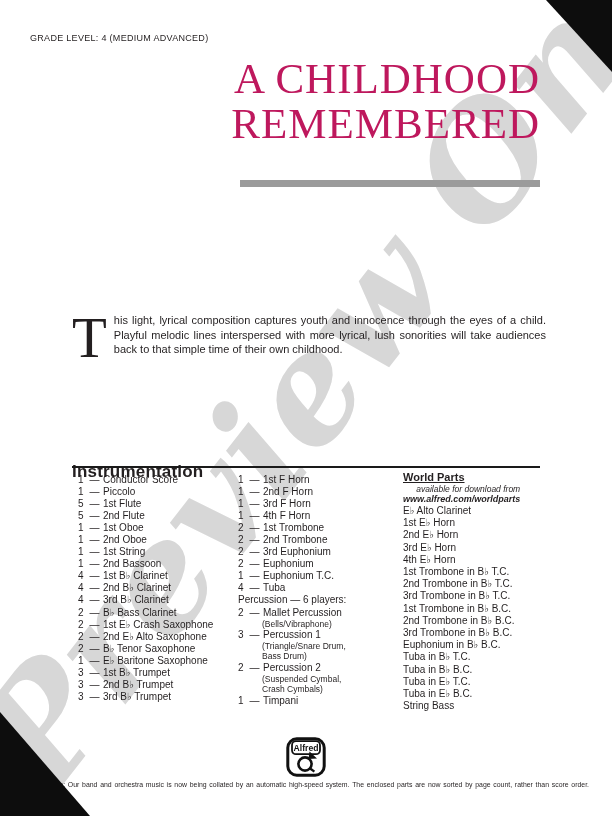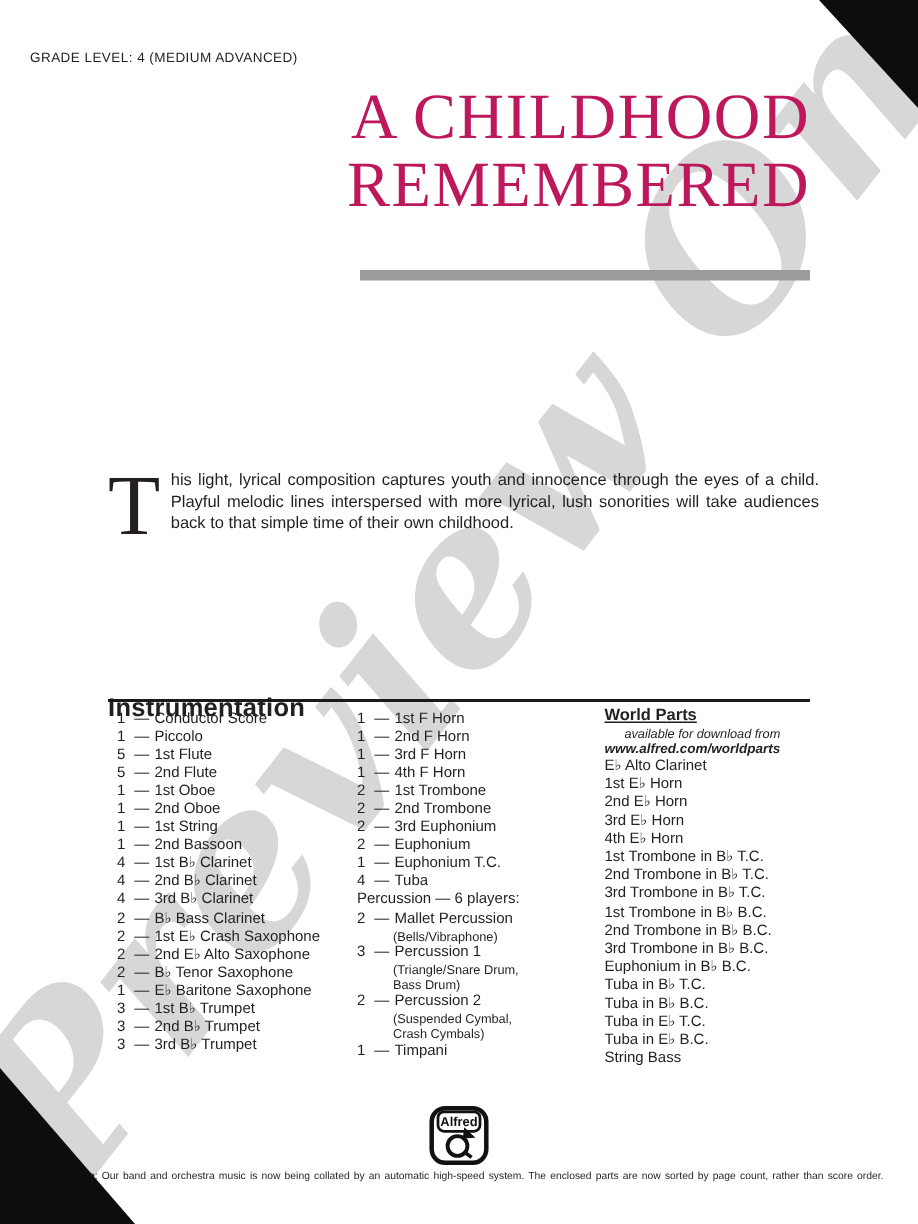--- a/index.html
+++ b/index.html
@@ -12,21 +12,21 @@
     text-align:center;transform:rotate(-52deg);
     font-family:"DejaVu Serif",serif;font-style:italic;font-weight:bold;
     font-size:148px;color:var(--watermark-gray,#d7d7d7);
     white-space:nowrap;letter-spacing:1px;z-index:1;pointer-events:none;
   }
   .content{position:absolute;inset:0;z-index:2;}
   .corner-tr{position:absolute;top:0;right:0;width:66px;height:72px;
     background:var(--corner-black,#0d0d0d);clip-path:polygon(0 0,100% 0,100% 100%);z-index:3;}
   .corner-bl{position:absolute;bottom:0;left:0;width:90px;height:104px;
     background:var(--corner-black,#0d0d0d);clip-path:polygon(0 0,100% 100%,0 100%);z-index:3;}
-  .grade{position:absolute;left:20px;top:33px;font-size:9px;letter-spacing:.3px;}
+  .grade{position:absolute;left:30px;top:33px;font-size:9px;letter-spacing:.3px;}
   .title{position:absolute;top:56px;right:72px;text-align:right;
     font-family:"Liberation Serif",serif;font-size:43px;line-height:45px;
     letter-spacing:1px;color:#be185d;}
   .graybar{position:absolute;left:240px;top:180px;width:300px;height:7px;
     background:var(--bar-gray,#9b9b9b);}
   .composer{position:absolute;top:199px;right:72px;font-size:18px;}
   .desc{position:absolute;left:72px;top:313px;width:474px;font-size:11px;
     line-height:14.6px;text-align:justify;}
   .dropcap{float:left;font-family:"Liberation Serif",serif;font-size:57px;
     line-height:43px;margin:3px 7px 0 0;}

